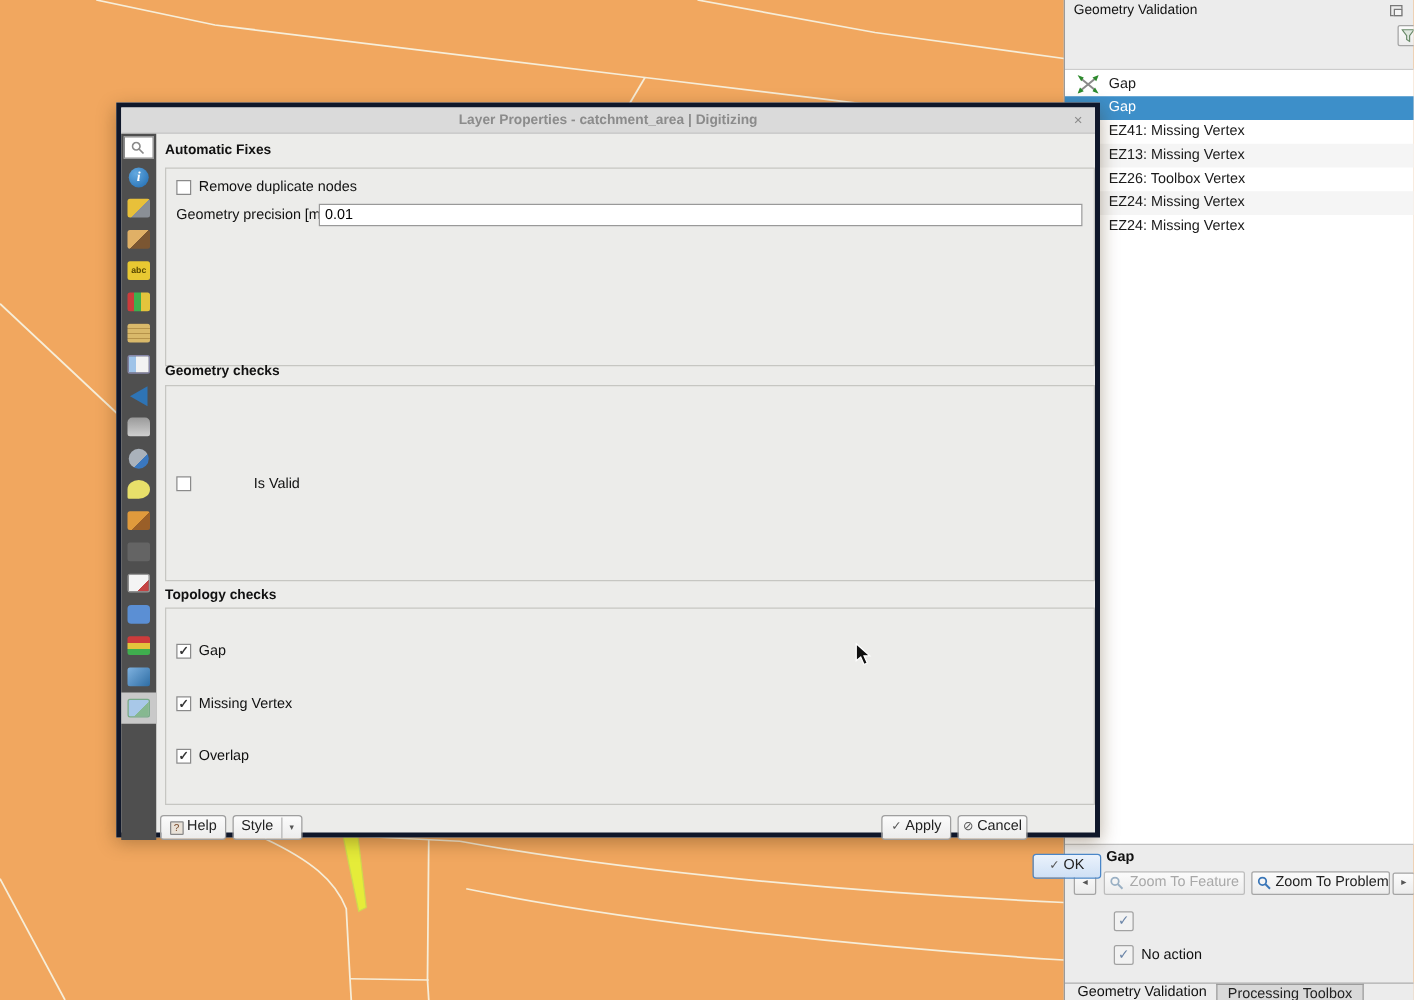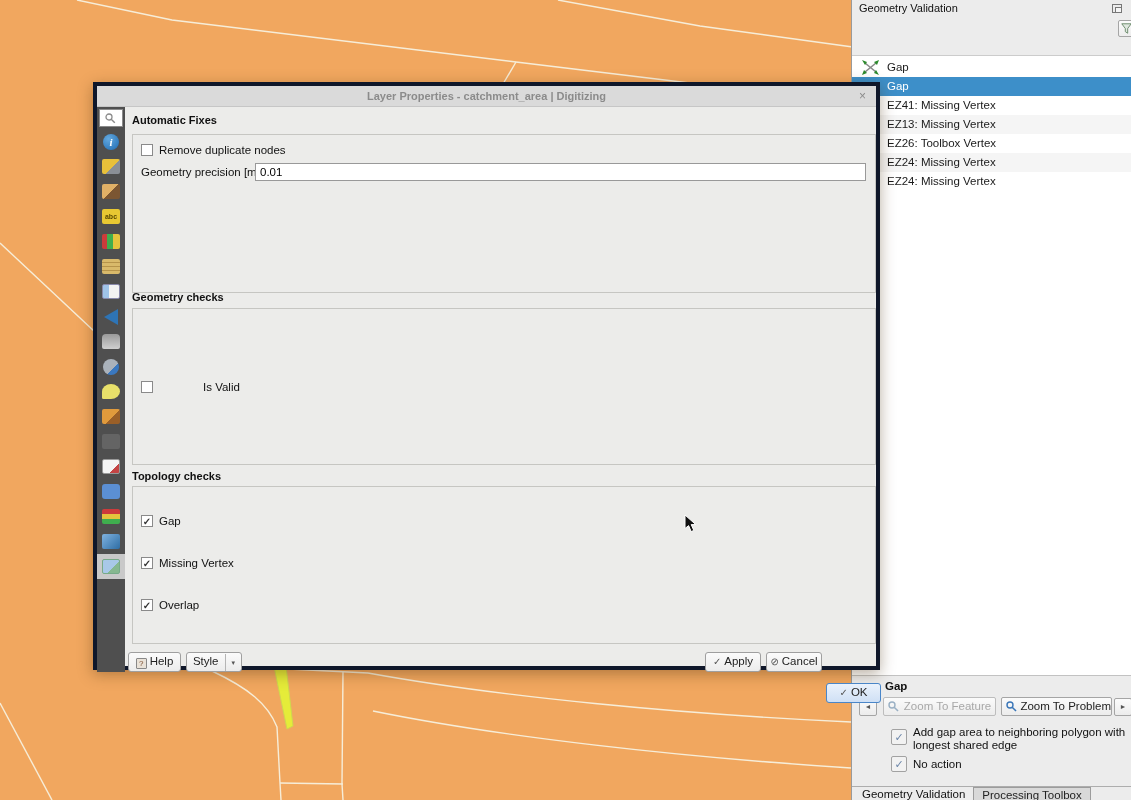--- a/index.html
+++ b/index.html
@@ -150,21 +150,20 @@
   <div class="zoom-btn" style="left:149px; width:111px;text-align:right;">
     <svg width="11" height="11" viewBox="0 0 11 11">
       <circle cx="4" cy="4" r="3" fill="none" stroke="#3a76b8" stroke-width="1.4"></circle>
       <path d="M6.2,6.2 L10,10" stroke="#3a76b8" stroke-width="1.6"></path>
     </svg>
     <span>Zoom To Problem</span>
   </div>
   <div class="sm-btn" style="left:262px;"><span>►</span></div>
 
   <div class="res-check" style="top:729px;"><span>✓</span></div>
-  <div class="res-label" style="top:726px;">Add gap area to neighboring polygon with longest shared edge</div>
   <div class="res-check" style="top:756px;"><span>✓</span></div>
   <div class="res-label" style="top:758px;">No action</div>
 
   <div class="tabbar">
     <div class="tab-active">Geometry Validation</div>
     <div class="tab-inactive">Processing Toolbox</div>
   </div>
 </div>
 
 <div class="dialog">

